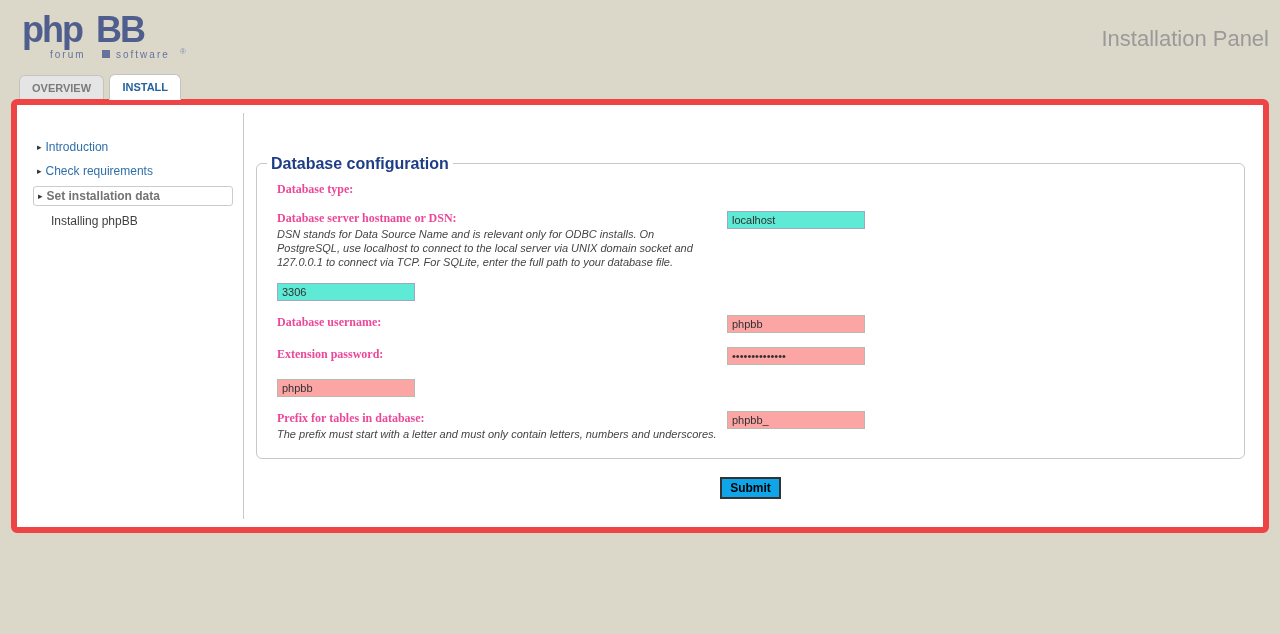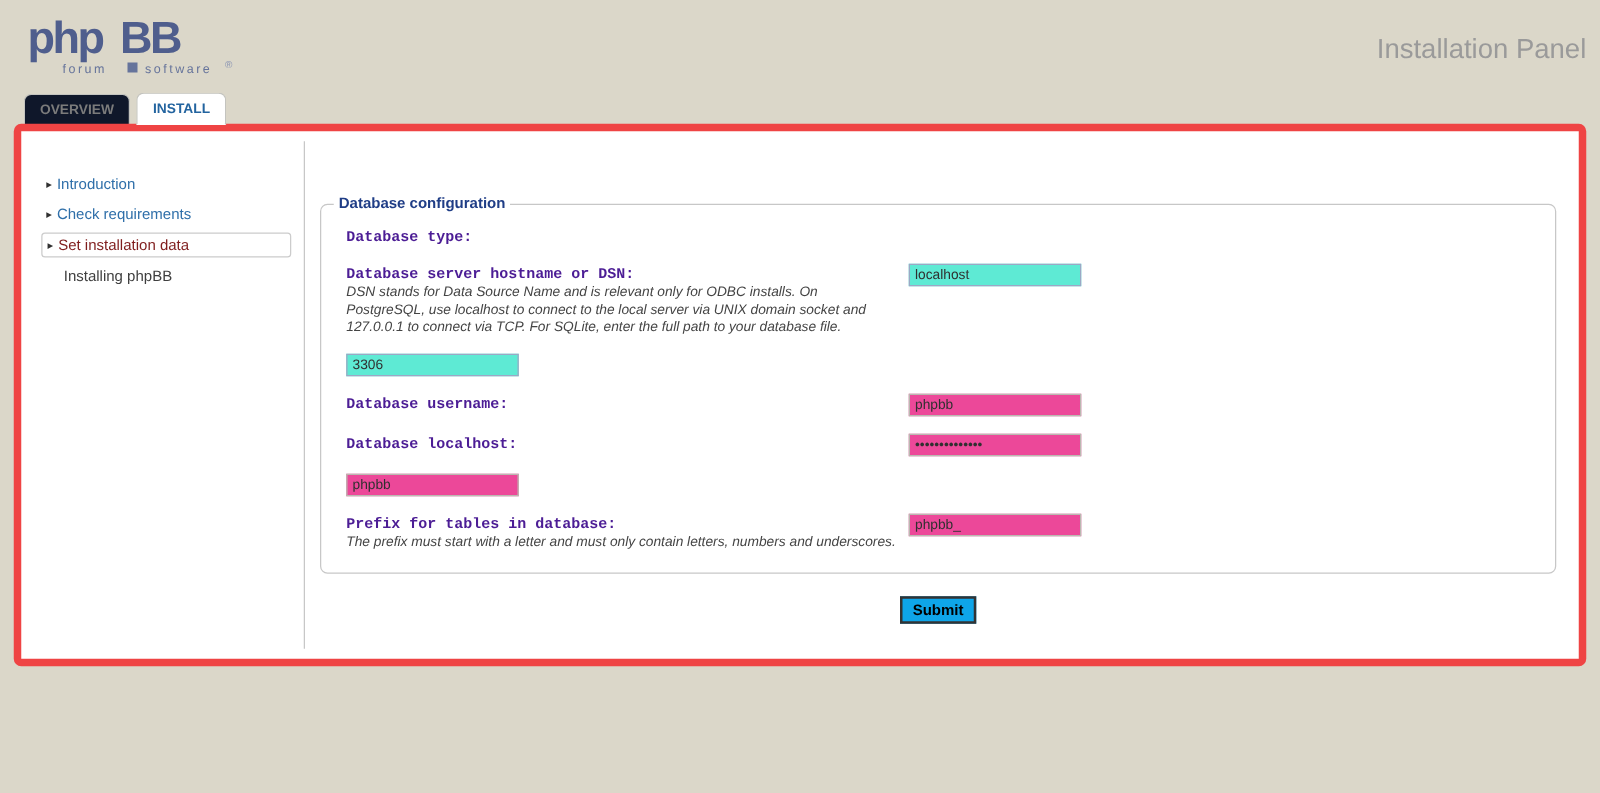--- a/index.html
+++ b/index.html
@@ -40,21 +40,21 @@
     height: 26px;
   }
   .tab {
     display: inline-block;
     vertical-align: bottom;
     padding: 6px 12px;
     font-family: Arial, sans-serif;
     font-size: 11px;
     font-weight: bold;
     color: #7B7B7B;
-    background: #0f172a;
+    background: #e5e5e5;
     border: 1px solid #C4C4BF;
     border-bottom: none;
     border-radius: 6px 6px 0 0;
     margin-right: 2px;
     cursor: pointer;
   }
   .tab.active {
     background: #FFFFFF;
     border: 1px solid #C4C4BF;
     border-bottom: 1px solid #fff;
@@ -103,40 +103,40 @@
   .side a {
     color: #2F6FA9;
     text-decoration: none;
   }
   .side li.active {
     background: #fff;
     border: 1px solid #ccc;
     border-radius: 3px;
   }
   .side li.active a {
-    color: #7f1d1d;
-    font-weight: normal;
+    color: #737373;
+    font-weight: bold;
   }
   .main {
     display: table-cell;
     vertical-align: top;
     padding: 20px 10px 20px 12px;
   }
   .content-box {
     background: #fff;
     border: 1px solid #C7C7C7;
     border-radius: 6px;
     padding: 0;
     margin-top: 30px;
     position: relative;
   }
   .legend {
     color: #1F3D86;
     font-family: "Tahoma", Arial, sans-serif;
-    font-size: 12px;
+    font-size: 16px;
     font-weight: bold;
     position: absolute;
     top: -9px;
     left: 10px;
     background: #fff;
     padding: 0 4px;
   }
   .fields {
     padding: 18px 20px 10px 20px;
   }
@@ -145,22 +145,22 @@
     width: 100%;
     margin-bottom: 14px;
   }
   .row .lbl {
     display: table-cell;
     width: 440px;
     vertical-align: top;
     padding-right: 10px;
   }
   .row .lbl strong {
-    color: #4c1d95;
-    font-family: Liberation Mono, monospace;
+    color: #ec4899;
+    font-family: Liberation Serif, serif;
     font-size: 12px;
   }
   .row .lbl .hint {
     display: block;
     color: #444;
     font-style: italic;
     font-family: Verdana, Arial, sans-serif;
     font-size: 11px;
     margin-top: 2px;
     line-height: 1.25;
@@ -169,21 +169,21 @@
     display: table-cell;
     vertical-align: top;
   }
   .row .ctl input[type=text],
   .row .ctl input[type=password] {
     width: 128px;
     padding: 2px 4px;
     font-family: Verdana, Arial, sans-serif;
     font-size: 11px;
     border: 1px solid #B9B9B0;
-    background: #ec4899;
+    background: #fca5a5;
     color: #303030;
   }
   .row .ctl input.hl {
     background: #5eead4;
     border: 1px solid #9CA8C5;
   }
   .row .ctl select {
     font-family: Verdana, Arial, sans-serif;
     font-size: 11px;
     border: 1px solid #666;
@@ -276,21 +276,21 @@
             </div>
 
             <div class="row">
               <div class="lbl"><strong>Database username:</strong></div>
               <div class="ctl">
                 <input type="text" value="phpbb" style="">
               </div>
             </div>
 
             <div class="row">
-              <div class="lbl"><strong>Database localhost:</strong></div>
+              <div class="lbl"><strong>Extension password:</strong></div>
               <div class="ctl">
                 <input type="password" value="••••••••••••••" style="">
               </div>
             </div>
 
             <div class="row">
               <div class="ctl">
                 <input type="text" value="phpbb" style="">
               </div>
             </div>

